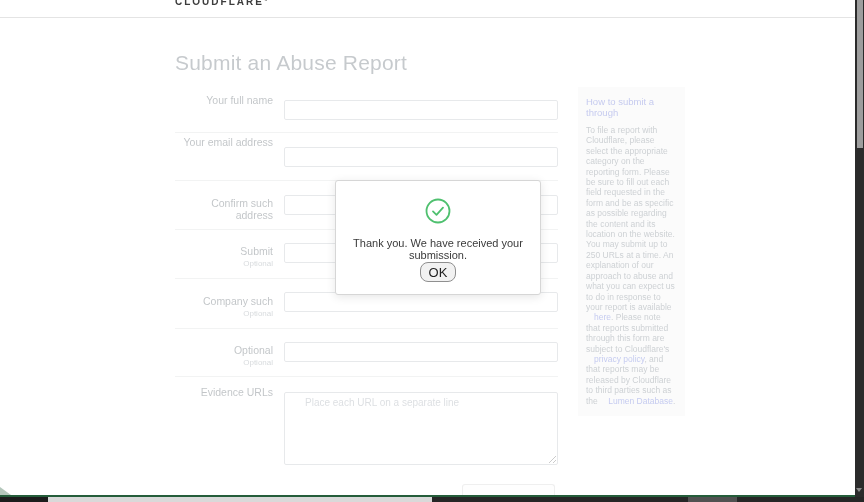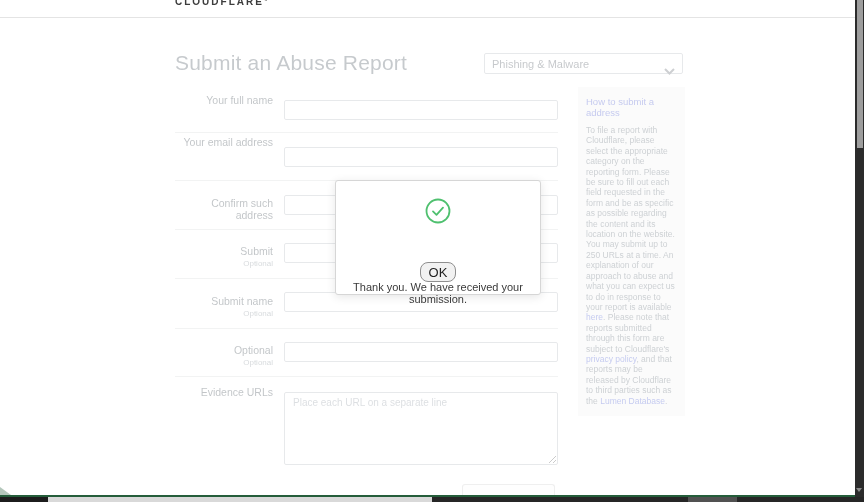--- a/index.html
+++ b/index.html
@@ -15,46 +15,46 @@
   .content{position:absolute;left:0;top:18px;width:715px;height:477px;background:#fff;overflow:hidden;}
   .page-title{position:absolute;left:175px;top:33px;font-size:21px;font-weight:300;color:#5a646e;letter-spacing:.2px;}
 
   .category-select{position:absolute;left:484px;top:35px;width:199px;height:21px;border:1px solid #b9bec4;border-radius:2px;background:#fff;box-sizing:border-box;cursor:pointer;}
   .category-select .sel-text{position:absolute;left:7px;top:4px;font-size:11px;color:#596069;}
   .category-select .chev{position:absolute;right:7px;top:7px;}
 
   .field-label{position:absolute;left:175px;width:98px;text-align:right;font-size:10.5px;color:#4d575f;line-height:12px;}
   .optional{display:block;font-size:8px;color:#8a939b;margin-top:1px;}
   .tinput{position:absolute;left:284px;width:274px;height:20px;box-sizing:border-box;border:1px solid #b9bec4;border-radius:2px;background:#fff;font-size:11px;padding:0 6px;color:#444;outline:none;font-family:inherit;}
-  .tarea{position:absolute;left:284px;width:274px;height:73px;box-sizing:border-box;border:1px solid #b9bec4;border-radius:2px;background:#fff;font-size:10px;padding:4px 8px;color:#444;outline:none;resize:both;font-family:inherit;}
+  .tarea{position:absolute;left:284px;width:274px;height:73px;box-sizing:border-box;border:1px solid #b9bec4;border-radius:2px;background:#fff;font-size:10px;padding:4px 20px;color:#444;outline:none;resize:both;font-family:inherit;}
   .tarea::placeholder{color:#9aa2ab;}
   .divider{position:absolute;left:175px;width:383px;height:1px;background:#d9dbdd;}
 
   .l0{top:76px}.i0{top:82px}
   .l1{top:118px}.i1{top:129px}
   .l2{top:179px}.i2{top:177px}
   .l3{top:227px}.i3{top:225px}
   .l4{top:277px}.i4{top:274px}
   .l5{top:326px}.i5{top:324px}
   .l6{top:368px}.i6{top:374px}
   .d0{top:114px}.d1{top:162px}.d2{top:211px}.d3{top:260px}.d4{top:310px}.d5{top:358px}
 
   
   .howto{position:absolute;left:578px;top:69px;width:107px;box-sizing:border-box;background:#f2f3f4;padding:9px 8px 10px 8px;}
   .howto-title{font-size:9.5px;color:var(--sidebar-title-blue,#5563cf);margin:0 0 7px 0;}
   .howto-body{font-size:8.5px;line-height:10.4px;color:#6b757e;margin:0;}
-  .howto-body .lnk{color:var(--link-blue,#5465d2);cursor:pointer;}
+  .howto-body .lnk{color:var(--link-blue,#5465d2);cursor:pointer;margin-left:8px;}
 
   .cutoff-btn{position:absolute;left:462px;top:466px;width:91px;height:14px;border:1px solid #cfcfcf;border-bottom:none;border-radius:3px 3px 0 0;background:#fbfbfb;}
 
   
   .overlay{position:absolute;left:0;top:0;width:855px;height:477px;background:rgba(255,255,255,0.66);z-index:5;}
   .modal{position:absolute;left:335px;top:162px;width:204px;height:113px;background:#fff;border:1px solid #d6d6d6;border-radius:3px;box-shadow:0 2px 10px rgba(0,0,0,0.10);z-index:6;}
   .check-wrap{position:absolute;left:89px;top:17px;width:26px;height:26px;}
-  .modal-msg{position:absolute;left:0;top:56px;width:204px;text-align:center;font-size:11px;color:#3a3a3a;margin-top:44px;}
+  .modal-msg{position:absolute;left:0;top:56px;width:204px;text-align:center;font-size:11px;color:#3a3a3a;}
   .ok-btn{position:absolute;left:84px;top:81px;width:36px;height:20px;background:#f2f2f2;border:1px solid #8f8f8f;border-radius:8px;font-size:13px;color:#222;font-family:inherit;cursor:pointer;padding:0;}
 
   
   .green-wedge{position:absolute;left:0;top:487px;width:0;height:0;border-left:11px solid var(--bottom-green,#245d3a);border-top:8px solid transparent;z-index:4;}
   .green-line{position:absolute;left:0;top:495px;width:864px;height:2px;background:var(--bottom-green,#245d3a);z-index:4;}
   .bar-ldark{position:absolute;left:0;top:497px;width:48px;height:5px;background:#1c1c1c;z-index:4;}
   .bar-lgray{position:absolute;left:48px;top:497px;width:384px;height:5px;background:#d9d9d9;z-index:4;}
   .bar-rdark{position:absolute;left:432px;top:497px;width:432px;height:5px;background:#262626;z-index:4;}
   .bar-rthumb{position:absolute;left:688px;top:497px;width:49px;height:5px;background:#515151;z-index:4;}
 
@@ -68,58 +68,50 @@
 
 <div class="viewport">
 
   <div class="site-header">
     <div class="logo"><span>CLOUDFLARE</span><sup>®</sup></div>
   </div>
 
   <div class="content">
     <div class="page-title">Submit an Abuse Report</div>
 
-    <div class="category-select">
-      <span class="sel-text">Phishing &amp; Malware</span>
-      <span class="chev">
-        <svg width="11" height="7" viewBox="0 0 11 7">
-            <path d="M1 1 L5.5 5.5 L10 1" fill="none" stroke="#6e747b" stroke-width="2"></path>
-          </svg>
-      </span>
-    </div>
 
     <div class="field-label l0"><span>Your full name</span></div>
     <input class="tinput i0" value="" style="">
     <div class="divider d0"></div>
 
     <div class="field-label l1"><span>Your email address</span></div>
     <input class="tinput i1" value="" style="">
     <div class="divider d1"></div>
 
     <div class="field-label l2"><span>Confirm such address</span></div>
     <input class="tinput i2" value="" style="">
     <div class="divider d2"></div>
 
     <div class="field-label l3"><span>Submit</span><span class="optional">Optional</span></div>
     <input class="tinput i3" value="" style="">
     <div class="divider d3"></div>
 
-    <div class="field-label l4"><span>Submit name</span><span class="optional">Optional</span></div>
+    <div class="field-label l4"><span>Company such</span><span class="optional">Optional</span></div>
     <input class="tinput i4" value="" style="">
     <div class="divider d4"></div>
 
     <div class="field-label l5"><span>Optional</span><span class="optional">Optional</span></div>
     <input class="tinput i5" value="" style="">
     <div class="divider d5"></div>
 
     <div class="field-label l6"><span>Evidence URLs</span></div>
     <textarea class="tarea i6" placeholder="Place each URL on a separate line" style=""></textarea>
 
     <div class="howto">
-      <p class="howto-title">How to submit a address</p>
+      <p class="howto-title">How to submit a through</p>
       <p class="howto-body"><span>To file a report with Cloudflare, please select the appropriate category on the reporting form. Please be sure to fill out each field requested in the form and be as specific as possible regarding the content and its location on the website. You may submit up to 250 URLs at a time. An explanation of our approach to abuse and what you can expect us to do in response to your report is available </span><span class="lnk">here</span><span>. Please note that reports submitted through this form are subject to Cloudflare's </span><span class="lnk">privacy policy</span><span>, and that reports may be released by Cloudflare to third parties such as the </span><span class="lnk">Lumen Database</span><span>.</span></p>
     </div>
 
     <div class="cutoff-btn"></div>
 
     <div class="overlay"></div>
 
     <div class="modal">
       <div class="check-wrap">
         <svg width="26" height="26" viewBox="0 0 26 26">

